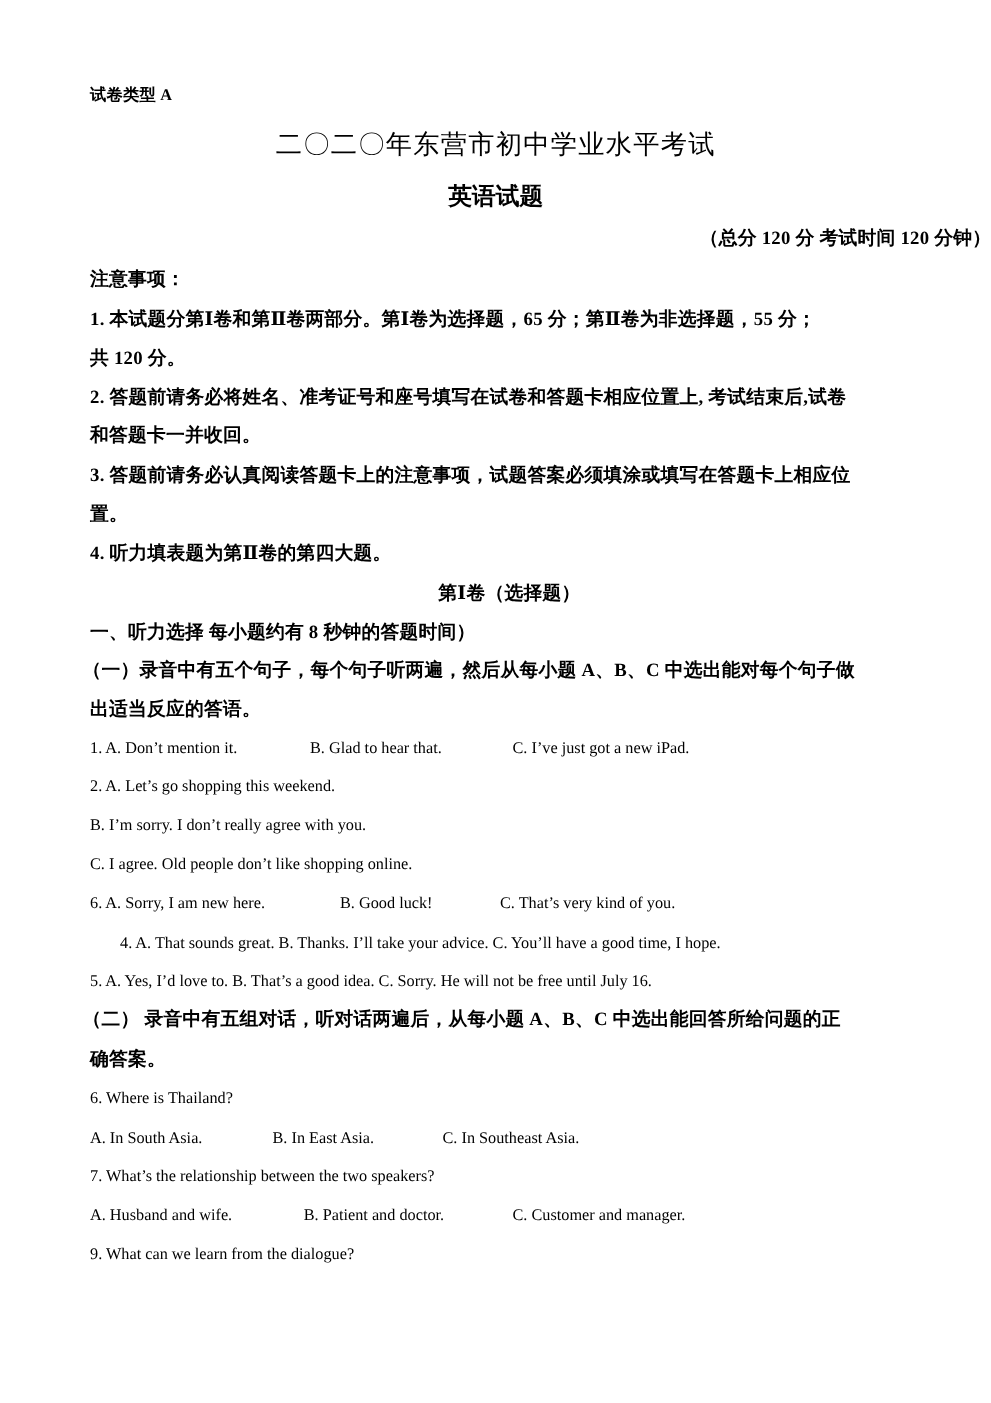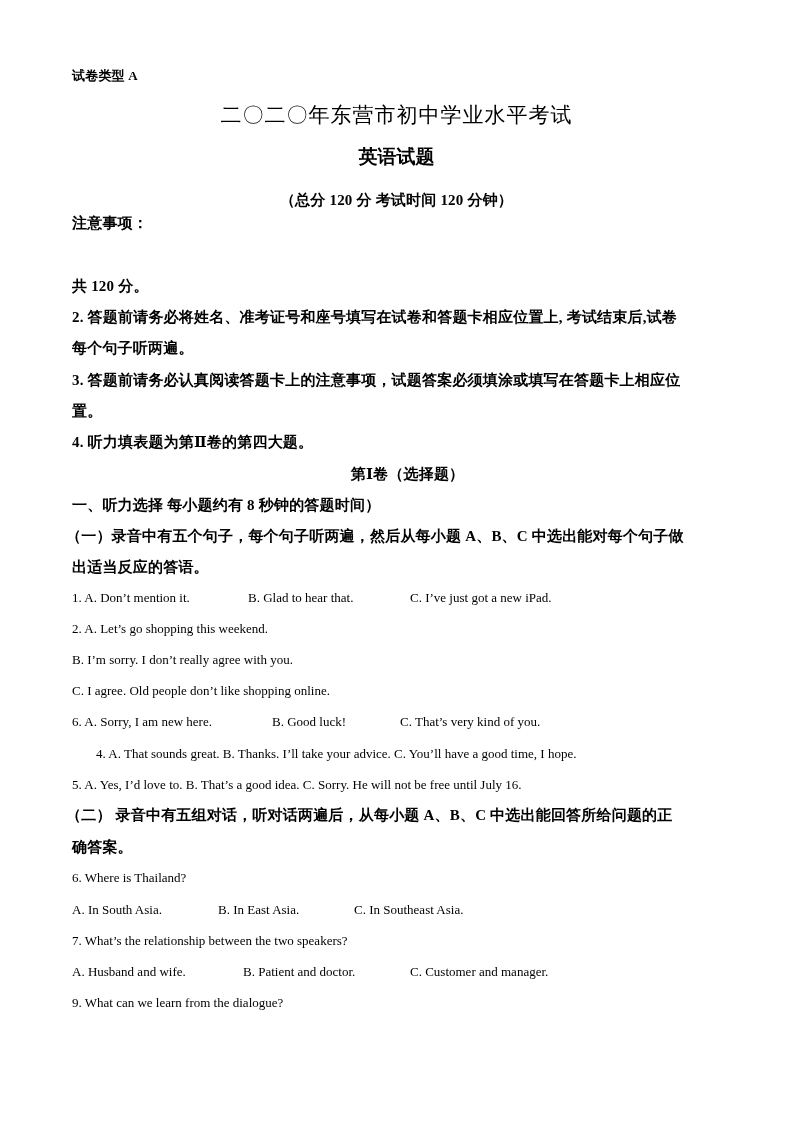--- a/index.html
+++ b/index.html
@@ -18,26 +18,27 @@
     .col { position: absolute; }
   </style>
 </head>
 <body>
 
 <div class="page">
 
   <div class="line cn b" style="top:67px; font-size:13px;">试卷类型 A</div>
   <div class="line center title2" style="top:144px;">英语试题</div>
   <div class="line center title1" style="top:101px;">二〇二〇年东营市初中学业水平考试</div>
-  <div class="line center cn b" style="top:191px;">（总分  120 分  考试时间  120 分钟）</div>
+  <div class="line center cn b" style="top:181px;text-align:right;">（总分  120 分  考试时间  120 分钟）</div>
 
   <div class="line cn b" style="top:214px;">注意事项：</div>
+  <div class="line cn b" style="top:246px;">1.  本试题分第Ⅰ卷和第Ⅱ卷两部分。第Ⅰ卷为选择题，65  分；第Ⅱ卷为非选择题，55  分；</div>
   <div class="line cn b" style="top:277px;">共  120  分。</div>
   <div class="line cn b" style="top:308px;">2.  答题前请务必将姓名、准考证号和座号填写在试卷和答题卡相应位置上, 考试结束后,试卷</div>
-  <div class="line cn b" style="top:339px;">每个句子听两遍。</div>
+  <div class="line cn b" style="top:339px;">和答题卡一并收回。</div>
   <div class="line cn b" style="top:371px;">3.  答题前请务必认真阅读答题卡上的注意事项，试题答案必须填涂或填写在答题卡上相应位</div>
   <div class="line cn b" style="top:402px;">置。</div>
   <div class="line cn b" style="top:433px;">4.  听力填表题为第Ⅱ卷的第四大题。</div>
 
   <div class="line center cn b" style="top:465px;padding-left:11px;">第Ⅰ卷（选择题）</div>
   <div class="line cn b" style="top:496px;">一、听力选择  每小题约有 8 秒钟的答题时间）</div>
 
   <div class="line cn b" style="top:527px; left:66px;">（一）录音中有五个句子，每个句子听两遍，然后从每小题 A、B、C 中选出能对每个句子做</div>
   <div class="line cn b" style="top:558px;">出适当反应的答语。</div>
 

